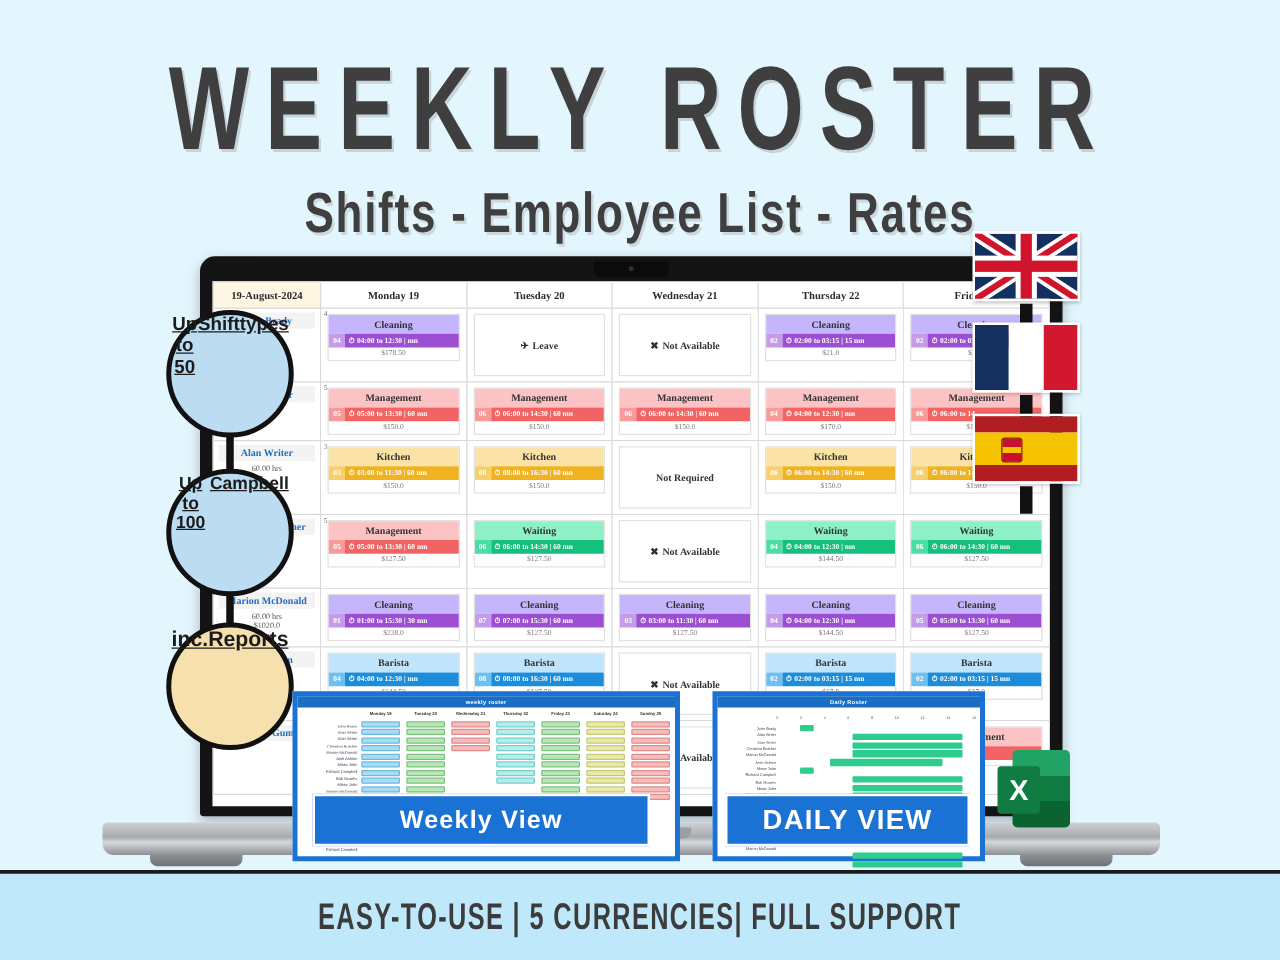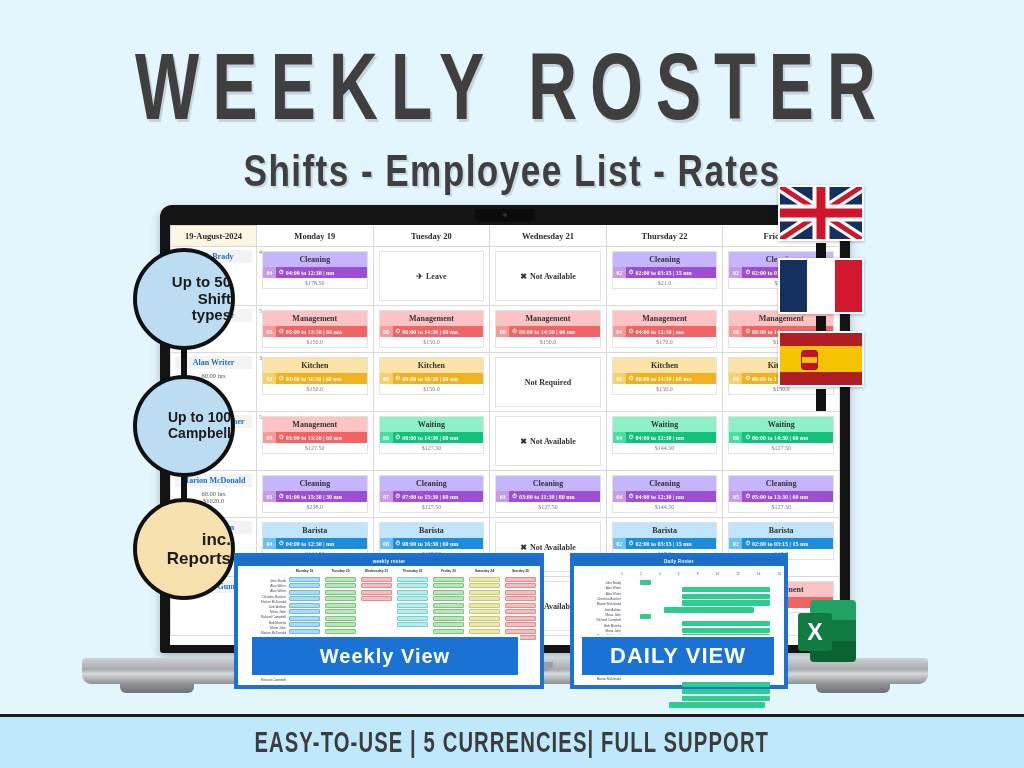--- a/index.html
+++ b/index.html
@@ -10,21 +10,21 @@
   }
   .stage { position:relative; width:1024px; height:768px; }
 
   
   .banner {
     position:absolute; left:0; width:1024px;
     background:#bfe9fb;
     display:flex; align-items:center; justify-content:center;
   }
   .banner-top { top:0; height:48px; border-bottom:3px solid #1b1b1b; }
-  .banner-bot { bottom:0; height:54px; border-top:3px solid #1b1b1b; }
+  .banner-bot { bottom:0; height:72px; border-top:3px solid #1b1b1b; }
   .banner-top .txt {
     font-size:20px; font-weight:700; letter-spacing:1.6px;
     color:#3c3c3c; transform:scaleY(1.35) scaleX(.92);
     font-family:"Liberation Sans Narrow","Liberation Sans",sans-serif;
   }
   .banner-bot .txt {
     font-size:22px; font-weight:700; letter-spacing:1.2px;
     color:#3c3c3c; transform:scaleY(1.35) scaleX(.92);
   }
 
@@ -109,22 +109,22 @@
   
   .v-clean .t{background:#c4b5fd;} .v-clean .num{background:#c49ce8;} .v-clean .tm{background:#9d4fd4;}
   .v-mgmt  .t{background:#fbc3c3;} .v-mgmt  .num{background:#f79a9a;} .v-mgmt  .tm{background:#f26464;}
   .v-kitch .t{background:#fbe3a8;} .v-kitch .num{background:#f7d06a;} .v-kitch .tm{background:#f0b21e;}
   .v-wait  .t{background:#8ef0c6;} .v-wait  .num{background:#49dea4;} .v-wait  .tm{background:#14c07c;}
   .v-bar   .t{background:#bfe4fb;} .v-bar   .num{background:#6ec0f0;} .v-bar   .tm{background:#1b8ddb;}
 
   
   .badge {
     position:absolute; border-radius:50%; border:4px solid #111;
-    display:flex; flex-direction:column; align-items:flex-end; justify-content:center;
-    text-align:center; font-weight:700; color:#1b1b1b; line-height:1.12;
+    display:flex; flex-direction:row; align-items:flex-start; justify-content:center;
+    text-align:center; font-weight:700; color:#1b1b1b; line-height:1.12;text-decoration:underline;
   }
   .badge.b1 { left:133px; top:248px; width:102px; height:102px; background:#bcdcf2; font-size:15px; }
   .badge.b2 { left:133px; top:375px; width:102px; height:102px; background:#bcdcf2; font-size:14px; }
   .badge.b3 { left:133px; top:498px; width:102px; height:102px; background:#f5e0ae; font-size:17px; }
   .connector { position:absolute; left:181px; width:6px; background:#111; }
   .conn1 { top:340px; height:44px; } .conn2 { top:468px; height:40px; }
 
   
   .flag { position:absolute; width:86px; height:56px; border:2px solid #fff;
           box-shadow:0 1px 3px rgba(0,0,0,.25); overflow:hidden; }

